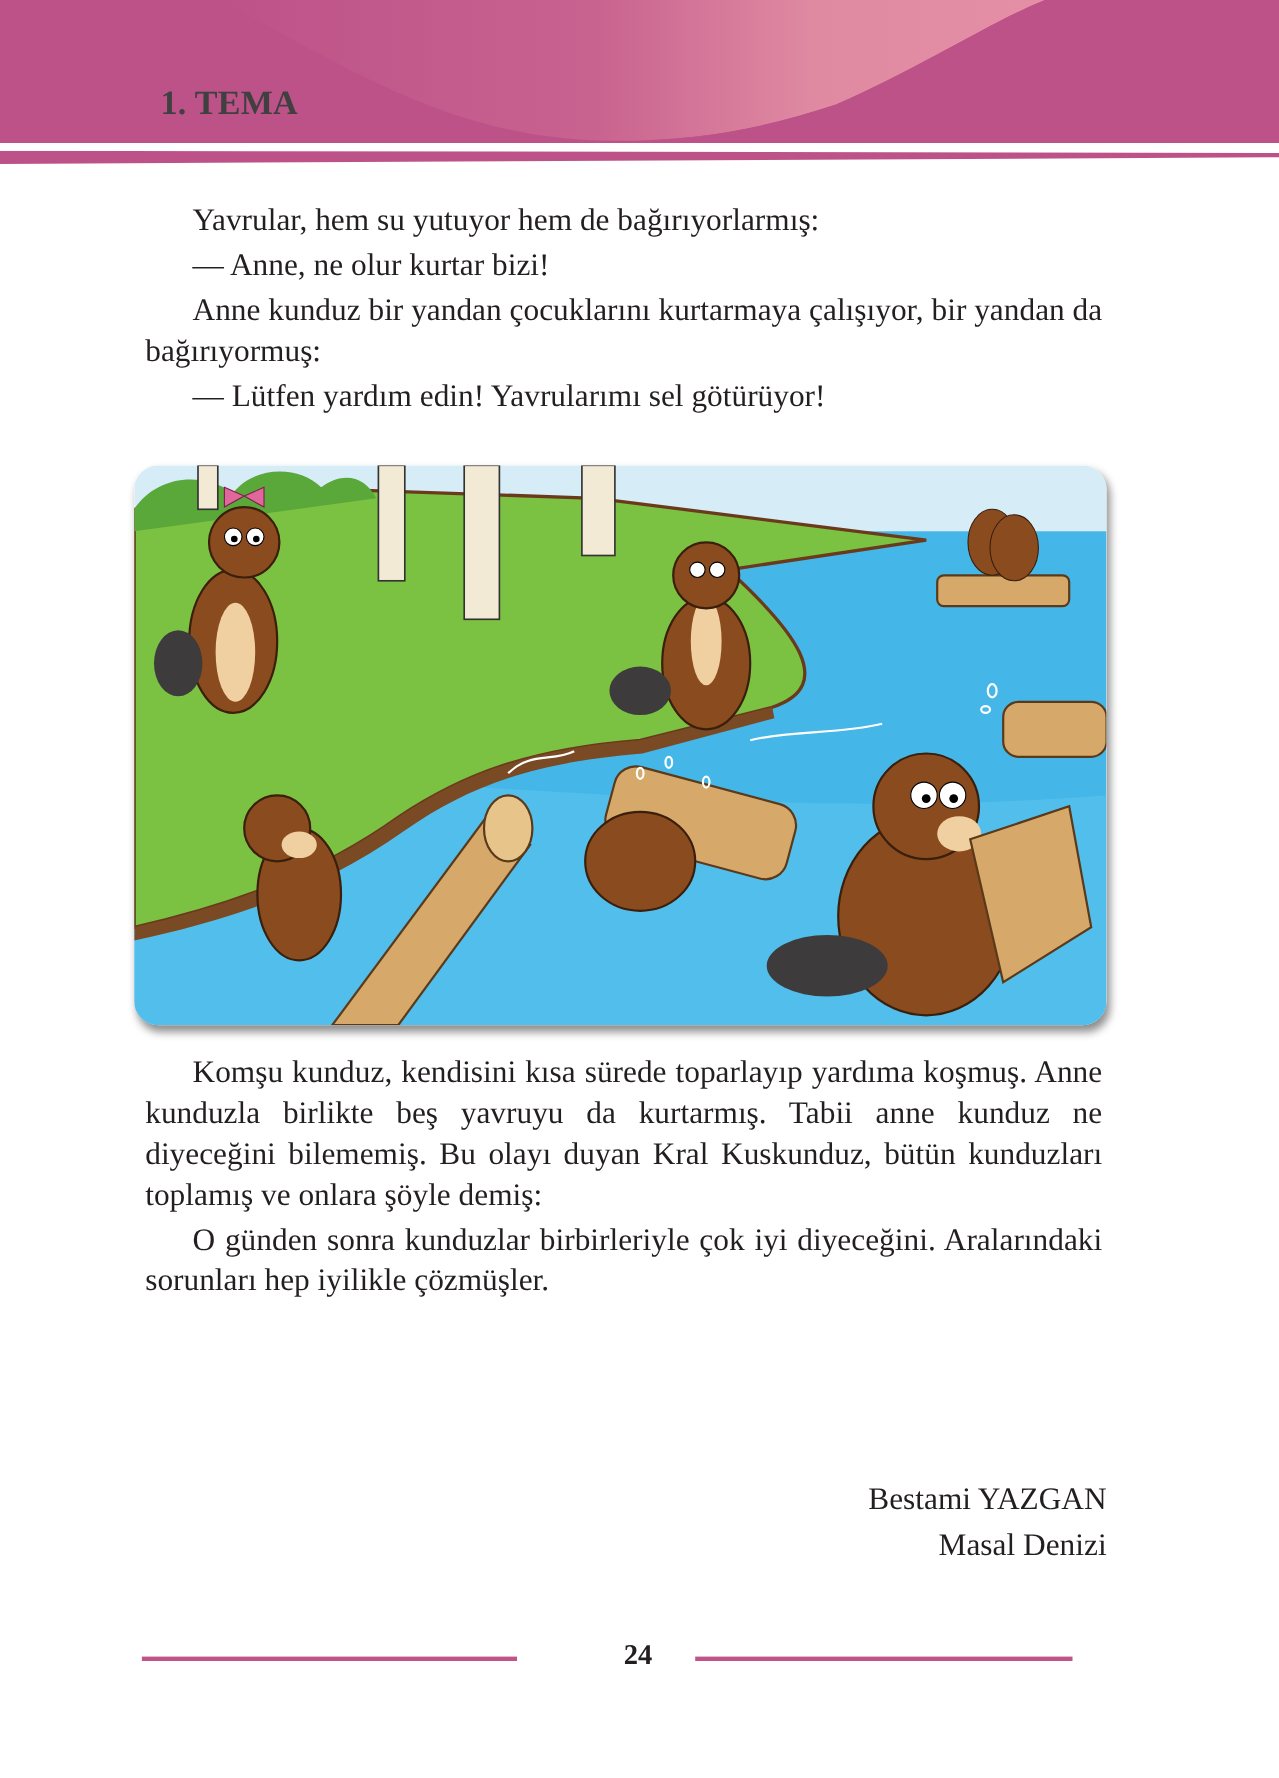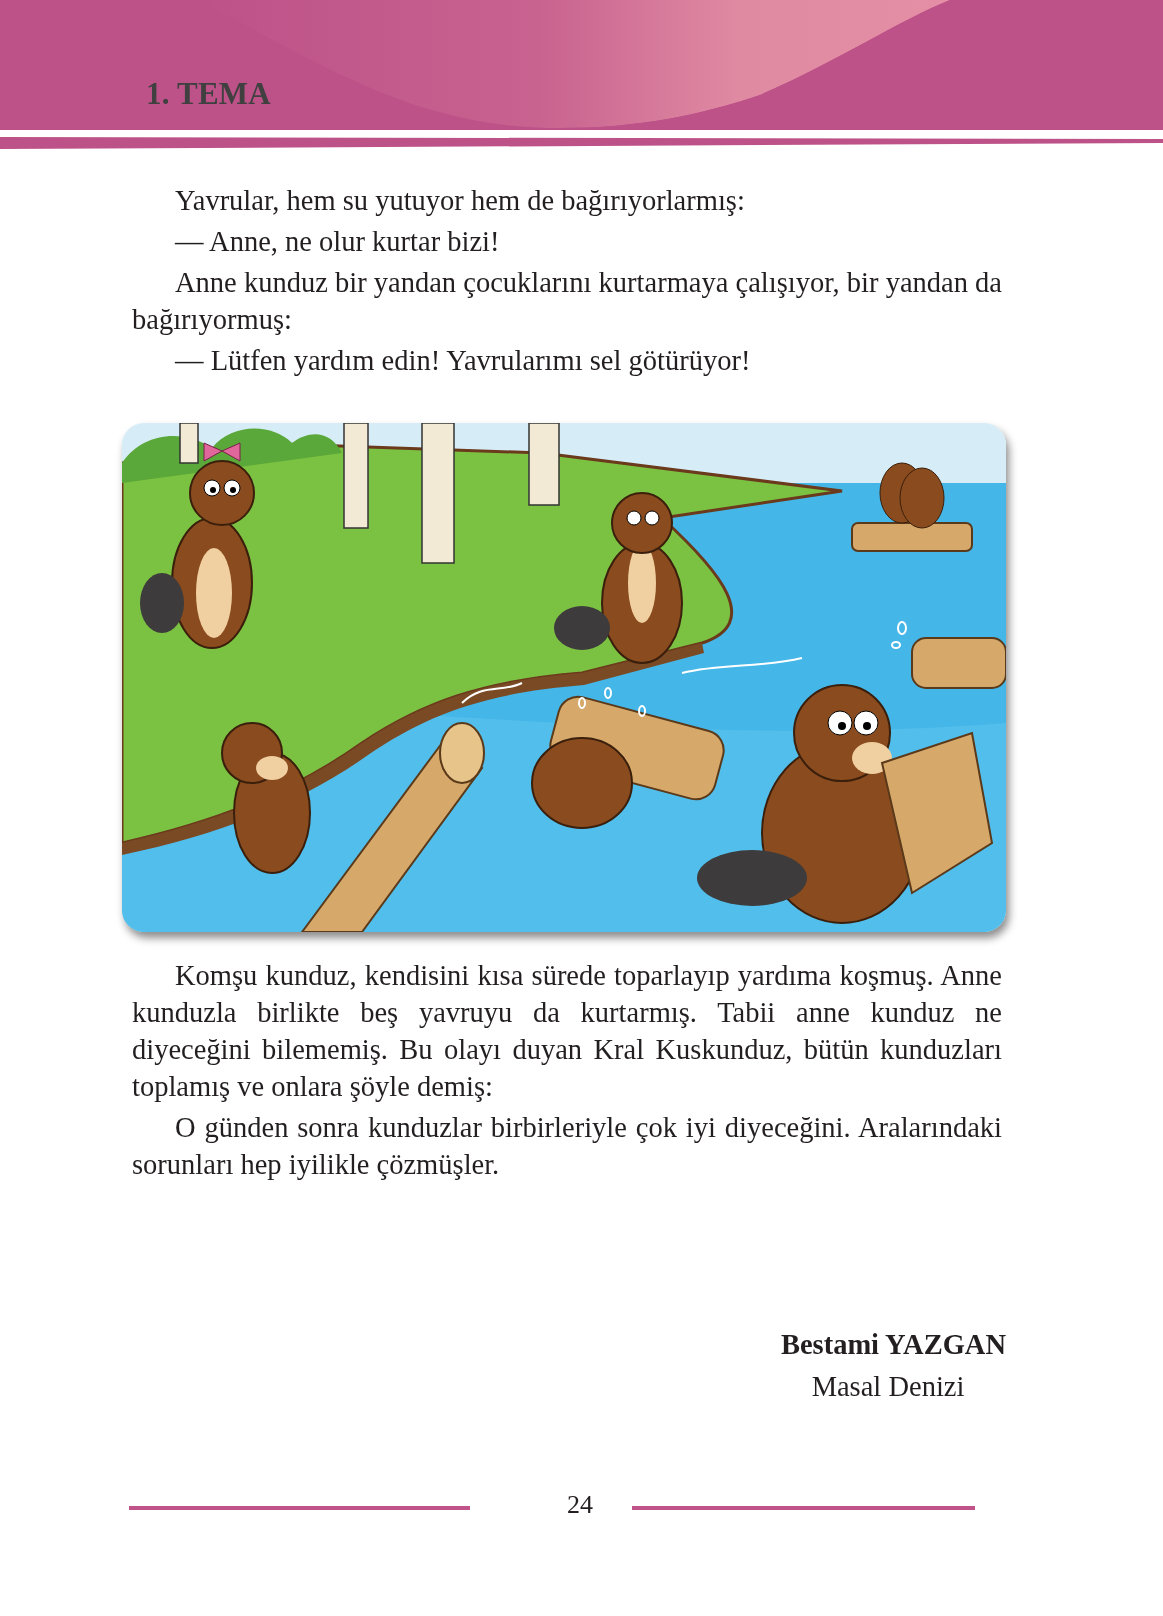--- a/index.html
+++ b/index.html
@@ -6,24 +6,24 @@
   body{width:1163px;height:1616px;position:relative;overflow:hidden;font-family:"Liberation Serif","DejaVu Serif",serif;color:#231f20;}
   .header{position:absolute;left:0;top:0;width:1163px;height:130px;overflow:hidden;}
   .header svg{position:absolute;left:0;top:0;}
   .header-title{position:absolute;left:128px;top:76px;font-family:"Liberation Serif",serif;font-weight:bold;font-size:31px;color:#404040;letter-spacing:0.2px;margin-left:18px;}
   .header-stripe{position:absolute;left:0;top:137px;width:1163px;height:12px;}
   .text-block{position:absolute;left:128px;width:878px;font-size:28.5px;line-height:37px;}
   .p{margin:4px;text-align:justify;text-align-last:left;}
   .indent{text-indent:43px;}
   .illustration{position:absolute;left:122px;top:423px;width:884px;height:509px;border-radius:22px;overflow:hidden;box-shadow:3px 6px 8px rgba(0,0,0,0.45);}
   .signature{position:absolute;right:157px;top:1324px;text-align:right;font-size:28.5px;line-height:42px;}
-  .sig-author{font-weight:bold;}
-  .sig-center{text-align:center;width:236px;margin-left:auto;font-family:Liberation Serif, serif;}
+  .sig-author{font-weight:normal;margin-top:19px;}
+  .sig-center{text-align:right;width:236px;margin-left:auto;font-family:Liberation Serif, serif;}
   .footer-line{position:absolute;top:1506px;height:4px;background:#c0548a;}
-  .page-number{position:absolute;left:540px;top:1490px;width:80px;text-align:center;font-weight:normal;font-size:26px;}
+  .page-number{position:absolute;left:540px;top:1490px;width:80px;text-align:center;font-weight:bold;font-size:26px;}
 </style>
 </head>
 <body>
 
 <div class="header">
   <svg width="1163" height="130" viewBox="0 0 1163 130">
     <defs>
       <linearGradient id="hg" x1="0" y1="0" x2="1" y2="0">
         <stop offset="0" stop-color="#bd5289"></stop>
         <stop offset="0.45" stop-color="#c8628f"></stop>

